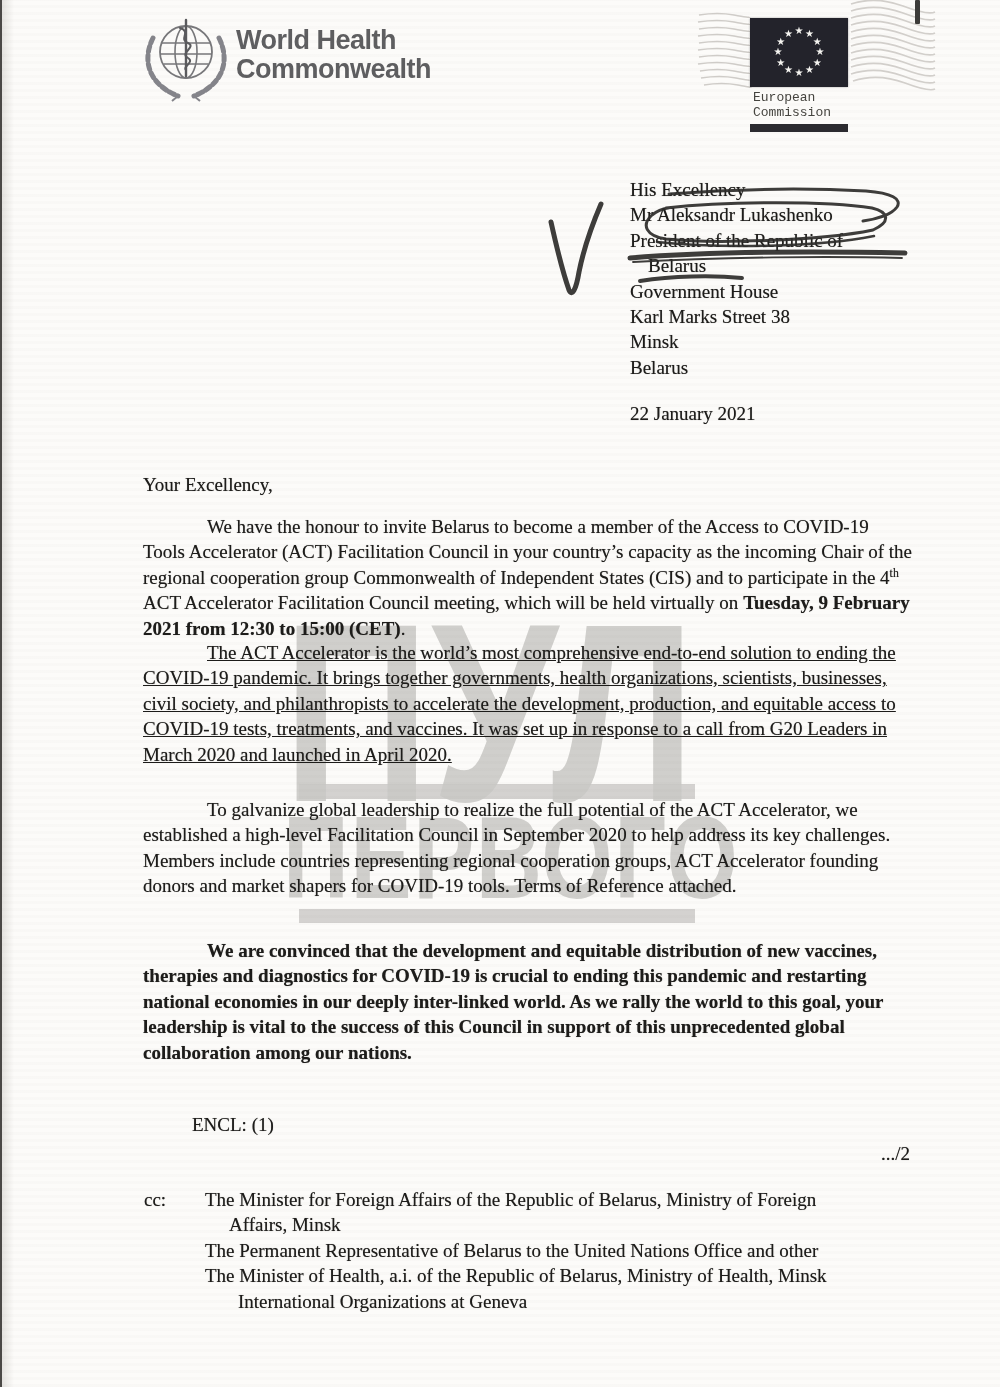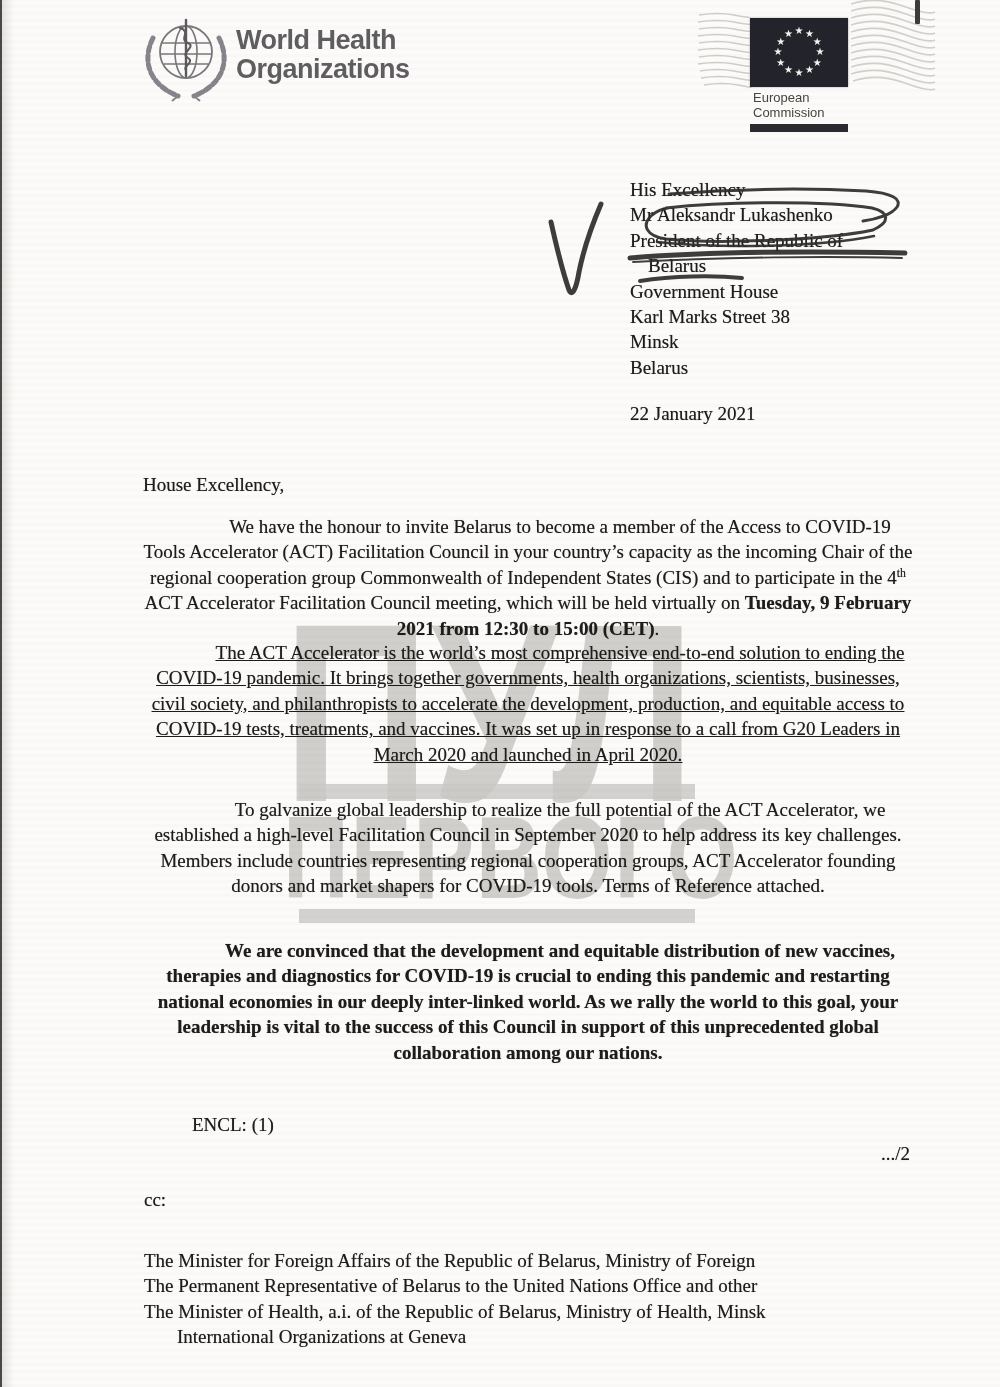--- a/index.html
+++ b/index.html
@@ -24,47 +24,47 @@
 
   
   #who-emblem{left:138px;top:12px;z-index:2;}
   #who-wordmark{left:236px;top:26px;z-index:2;font-family:"Liberation Sans","DejaVu Sans",sans-serif;
     font-weight:700;color:var(--logo-gray);font-size:27px;line-height:29px;letter-spacing:-0.5px;}
   #ec-waves-left{left:696px;top:8px;z-index:2;}
   #ec-waves-right{left:847px;top:0;z-index:2;}
   #eu-flag{left:750px;top:18px;width:98px;height:69px;background:var(--flag-navy);z-index:2;box-shadow:0 0 2px rgba(0,0,0,.35);}
   .eu-star{position:absolute;left:49px;top:34px;color:#f5f4f0;font-size:10px;line-height:10px;
     font-family:"DejaVu Sans",sans-serif;}
-  #ec-label{left:753px;top:90px;z-index:2;font-family:Liberation Sans, sans-serif;
+  #ec-label{left:753px;top:90px;z-index:2;font-family:Liberation Mono, monospace;
     font-size:13px;line-height:15px;color:#45443f;}
   #ec-redaction-bar{left:750px;top:124px;width:98px;height:8px;background:#2c2b30;z-index:2;}
 
   
   .wm{z-index:0;color:var(--watermark-gray);opacity:.85;font-family:"Liberation Sans","DejaVu Sans",sans-serif;
     font-weight:700;line-height:1;white-space:nowrap;transform-origin:left top;}
   #wm-line1{left:283px;top:585px;font-size:255px;transform:scaleX(0.80);letter-spacing:2px;}
   #wm-line2{left:283px;top:800px;font-size:116px;transform:scaleX(0.79);letter-spacing:2px;}
   .wm-bar{z-index:0;background:var(--watermark-gray);opacity:.8;}
   #wm-bar1{left:299px;top:784px;width:396px;height:15px;}
   #wm-bar2{left:299px;top:909px;width:396px;height:14px;}
 
   
   .txt{z-index:2;font-size:19px;line-height:25.4px;text-shadow:0 0 0.7px rgba(25,25,22,0.55);}
   #recipient{left:630px;top:177px;}
   #recipient .r-line{white-space:nowrap;}
   #recipient .r-indent{padding-left:18px;}
   #date-line{left:630px;top:401px;text-align:center;}
   #salutation{left:143px;top:472px;}
-  .para{left:143px;width:770px;text-indent:64px;text-align:center;}
+  .para{left:143px;width:770px;text-indent:64px;text-align:left;}
   #para-1{top:514px;} #para-2{top:640px;text-decoration:underline;} #para-3{top:797px;} #para-4{top:938px;font-weight:bold;}
   .para sup{font-size:0.62em;line-height:0;vertical-align:super;}
   #encl-line{left:144px;top:1112px;margin-left:48px;}
   #page-marker{left:800px;top:1141px;width:110px;text-align:right;}
   #cc-block{left:144px;top:1187px;}
-  #cc-block .cc-row{display:flex;flex-direction:column;}
+  #cc-block .cc-row{display:flex;}
   #cc-label{width:61px;flex:0 0 61px;}
   .cc-line{white-space:nowrap;}
   .cc-ind-sm{padding-left:24px;}
   .cc-ind-md{padding-left:33px;}
 
   
   #handwriting{left:0;top:0;z-index:3;pointer-events:none;}
 </style>
 </head>
 <body>
@@ -94,21 +94,21 @@
     <g fill="none" stroke="#84848a" stroke-width="5" stroke-dasharray="5.5 3.5" stroke-linecap="round">
       <path d="M15 26 C 4 48, 10 72, 40 84"></path>
       <path d="M81 26 C 92 48, 86 72, 56 84"></path>
     </g>
     <g fill="none" stroke="#84848a" stroke-width="2">
       <path d="M40 84 L 34 89 M56 84 L 62 89"></path>
     </g>
   </svg>
   <div class="abs" id="who-wordmark">
     <div>World Health</div>
-    <div>Organizations</div>
+    <div>Commonwealth</div>
   </div>
 
   <svg class="abs" id="ec-waves-left" width="56" height="88" viewBox="0 0 56 88">
     <g fill="none" stroke="#cfccc8" stroke-width="1.7">
       <path d="M3 7  Q 22 4 38 7  T 54 9"></path>
       <path d="M2 14 Q 22 11 38 14 T 54 16"></path>
       <path d="M3 21 Q 22 18 38 21 T 54 23"></path>
       <path d="M2 28 Q 22 25 38 28 T 54 30"></path>
       <path d="M3 35 Q 22 32 38 35 T 54 37"></path>
       <path d="M2 42 Q 22 39 38 42 T 54 44"></path>
@@ -160,36 +160,37 @@
     <div class="r-line">Mr Aleksandr Lukashenko</div>
     <div class="r-line">President of the Republic of</div>
     <div class="r-line r-indent">Belarus</div>
     <div class="r-line">Government House</div>
     <div class="r-line">Karl Marks Street 38</div>
     <div class="r-line">Minsk</div>
     <div class="r-line">Belarus</div>
   </div>
   <div class="abs txt" id="date-line">22 January 2021</div>
 
-  <div class="abs txt" id="salutation">House Excellency,</div>
+  <div class="abs txt" id="salutation">Your Excellency,</div>
 
   <div class="abs txt para" id="para-1"><span>We have the honour to invite Belarus to become a member of the Access to COVID-19 Tools Accelerator (ACT) Facilitation Council in your country’s capacity as the incoming Chair of the regional cooperation group Commonwealth of Independent States (CIS) and to participate in the 4</span><sup>th</sup><span> ACT Accelerator Facilitation Council meeting, which will be held virtually on </span><b>Tuesday, 9 February 2021 from 12:30 to 15:00 (CET)</b><span>.</span></div>
 
   <div class="abs txt para" id="para-2">The ACT Accelerator is the world’s most comprehensive end-to-end solution to ending the COVID-19 pandemic. It brings together governments, health organizations, scientists, businesses, civil society, and philanthropists to accelerate the development, production, and equitable access to COVID-19 tests, treatments, and vaccines. It was set up in response to a call from G20 Leaders in March 2020 and launched in April 2020.</div>
   <div class="abs txt para" id="para-3">To galvanize global leadership to realize the full potential of the ACT Accelerator, we established a high-level Facilitation Council in September 2020 to help address its key challenges. Members include countries representing regional cooperation groups, ACT Accelerator founding donors and market shapers for COVID-19 tools. Terms of Reference attached.</div>
   <div class="abs txt para" id="para-4">We are convinced that the development and equitable distribution of new vaccines, therapies and diagnostics for COVID-19 is crucial to ending this pandemic and restarting national economies in our deeply inter-linked world. As we rally the world to this goal, your leadership is vital to the success of this Council in support of this unprecedented global collaboration among our nations.</div>
 
   <div class="abs txt" id="encl-line">ENCL: (1)</div>
   <div class="abs txt" id="page-marker">.../2</div>
 
   <div class="abs txt" id="cc-block">
     <div class="cc-row">
       <div id="cc-label">cc:</div>
       <div>
         <div class="cc-line">The Minister for Foreign Affairs of the Republic of Belarus, Ministry of Foreign</div>
+        <div class="cc-line cc-ind-sm">Affairs, Minsk</div>
         <div class="cc-line">The Permanent Representative of Belarus to the United Nations Office and other</div>
         <div class="cc-line">The Minister of Health, a.i. of the Republic of Belarus, Ministry of Health, Minsk</div>
         <div class="cc-line cc-ind-md">International Organizations at Geneva</div>
       </div>
     </div>
   </div>
 
   <svg class="abs" id="handwriting" width="1000" height="1387" viewBox="0 0 1000 1387">
     <g fill="none" stroke="#2e2d2b" stroke-linecap="round" opacity="0.92">
       <path d="M551 222 C 555 240, 562 270, 569 290 C 572 297, 576 290, 579 272 C 584 247, 592 225, 601 204" stroke-width="5"></path>

